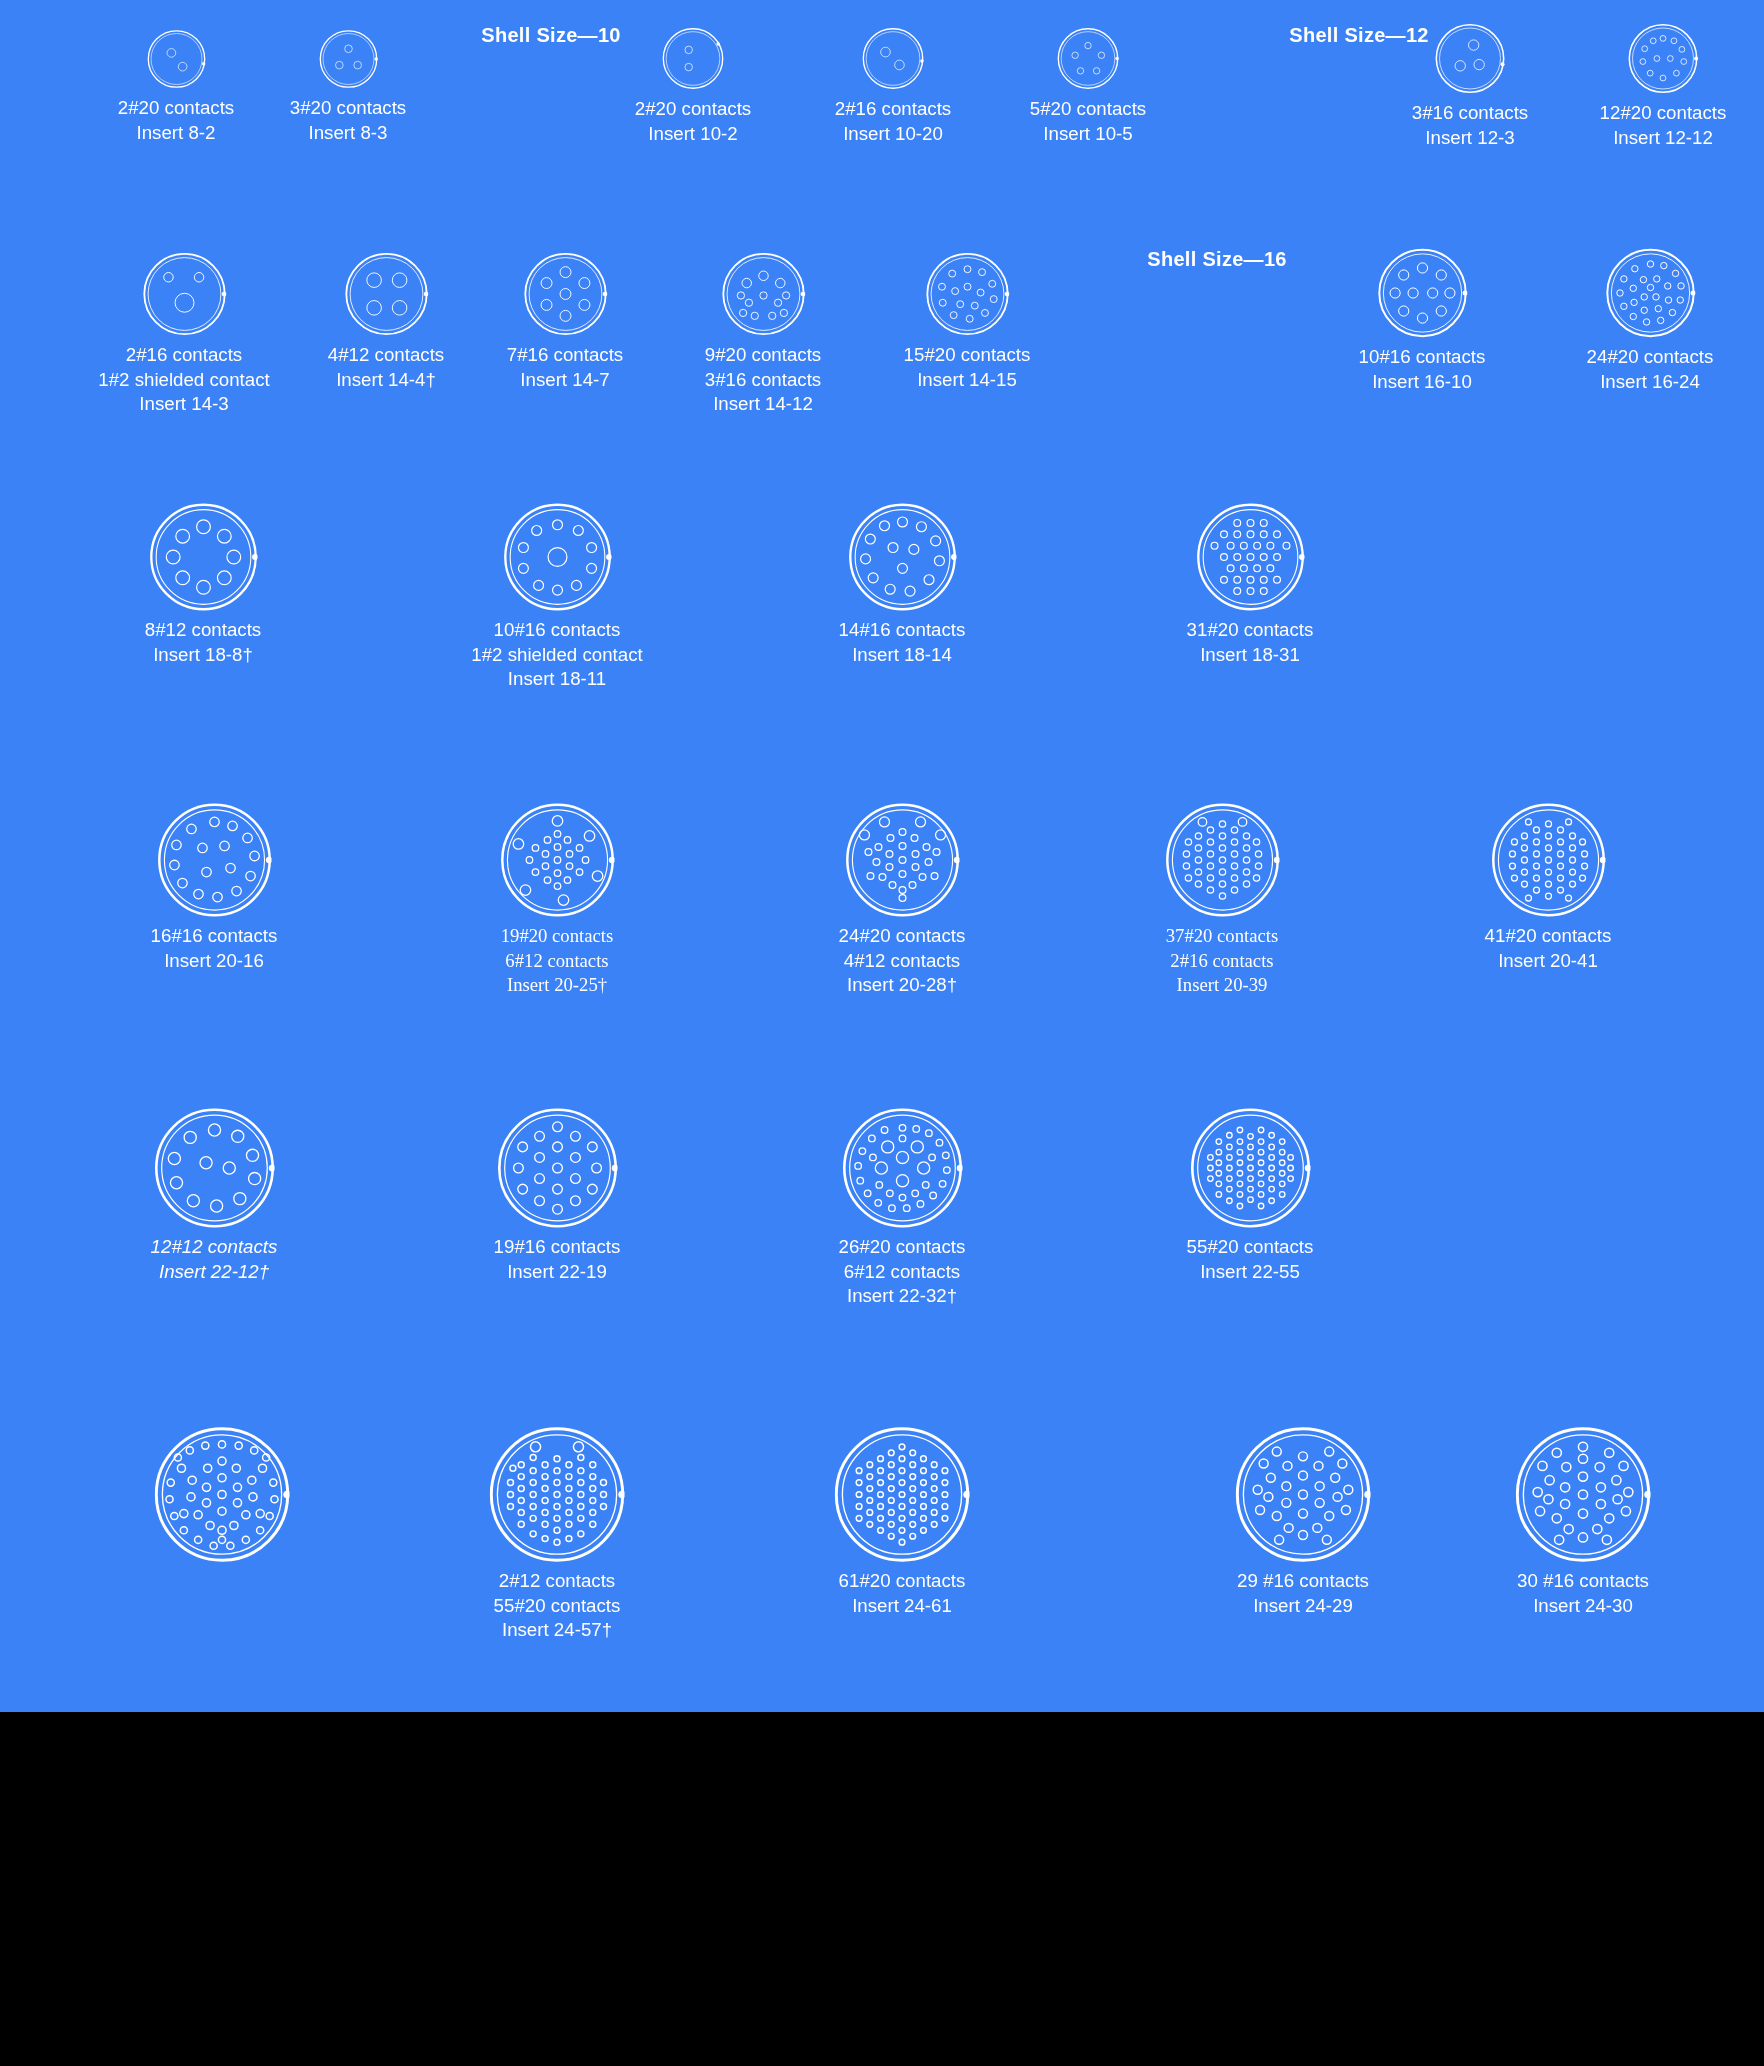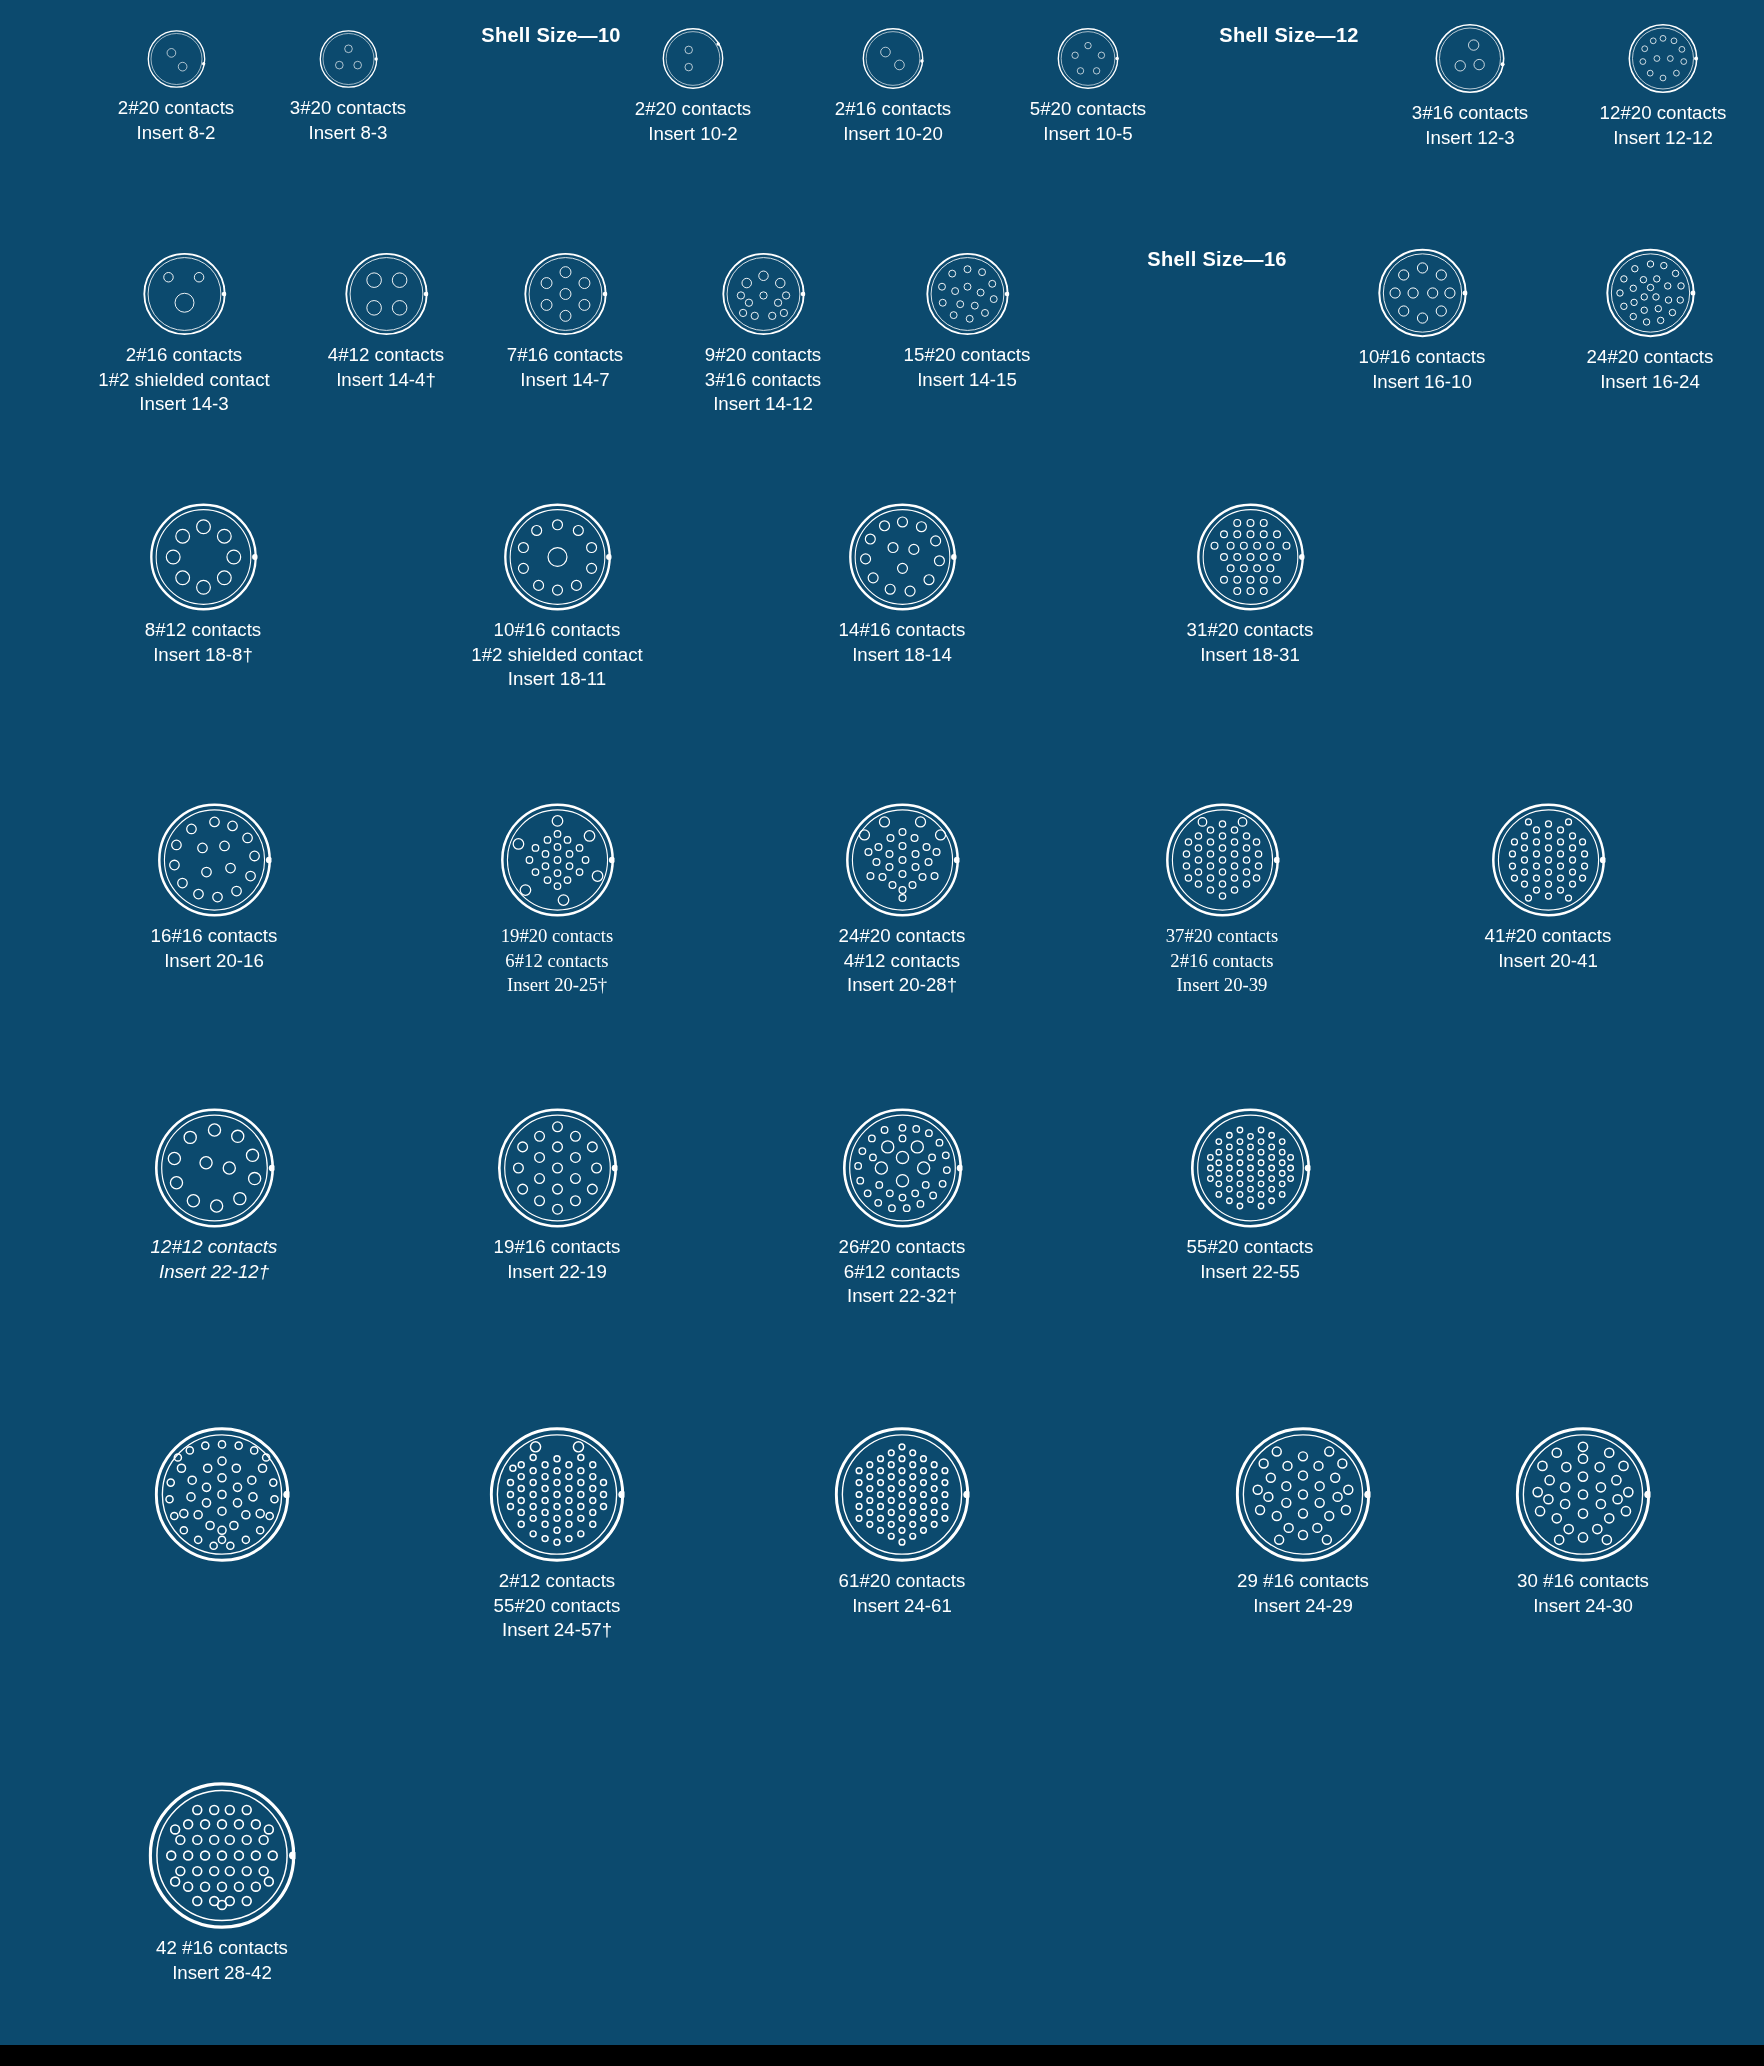--- a/index.html
+++ b/index.html
@@ -5,22 +5,22 @@
   html, body {
     margin: 0;
     padding: 0;
     background: #000000;
     color: #ffffff;
     font-family: "Liberation Sans", sans-serif;
   }
   #sheet {
     position: relative;
     width: 1765px;
-    height: 2045px;
-    background: #0c4a6e;
+    height: 1712px;
+    background: #3b82f6;
     overflow: hidden;
   }
   .section-title {
     position: absolute;
     font-weight: bold;
     font-size: 20px;
     letter-spacing: 0.3px;
     color: #ffffff;
     white-space: nowrap;
     transform: translateX(-50%);
@@ -46,21 +46,21 @@
   .shell { fill: none; stroke: #ffffff; }
   .inner { fill: none; stroke: #ffffff; }
   .pin  { fill: none; stroke: #ffffff; }
   .key  { fill: #ffffff; stroke: none; }
 </style>
 </head>
 <body>
 
 <div id="sheet">
     <div class="section-title" style="left: 551px; top: 24px;">Shell Size—10</div>
-    <div class="section-title" style="left: 1289px; top: 24px; text-align: right;">Shell Size—12</div>
+    <div class="section-title" style="left: 1359px; top: 24px; text-align: right;">Shell Size—12</div>
     <div class="section-title" style="left: 1217px; top: 248px;">Shell Size—16</div>
     <div class="insert" style="left: 176px; top: 29px;">
       <svg width="60" height="60" viewBox="0 0 100 100" class="art">
         <circle cx="50" cy="50" r="47" class="shell" stroke-width="2.1999999999999997"></circle>
         <circle cx="50" cy="50" r="42.5" class="inner" stroke-width="1"></circle>
         <circle cx="95.30115663856157" cy="57.9878161726788" r="2.8000000000000003" class="key"></circle>
         <circle cx="41.5" cy="39.8" r="7.2250000000000005" class="pin" stroke-width="1.0999999999999999"></circle>
         <circle cx="60.2" cy="62.75" r="7.2250000000000005" class="pin" stroke-width="1.0999999999999999"></circle>
       </svg>
       <div class="caption">2#20 contacts

